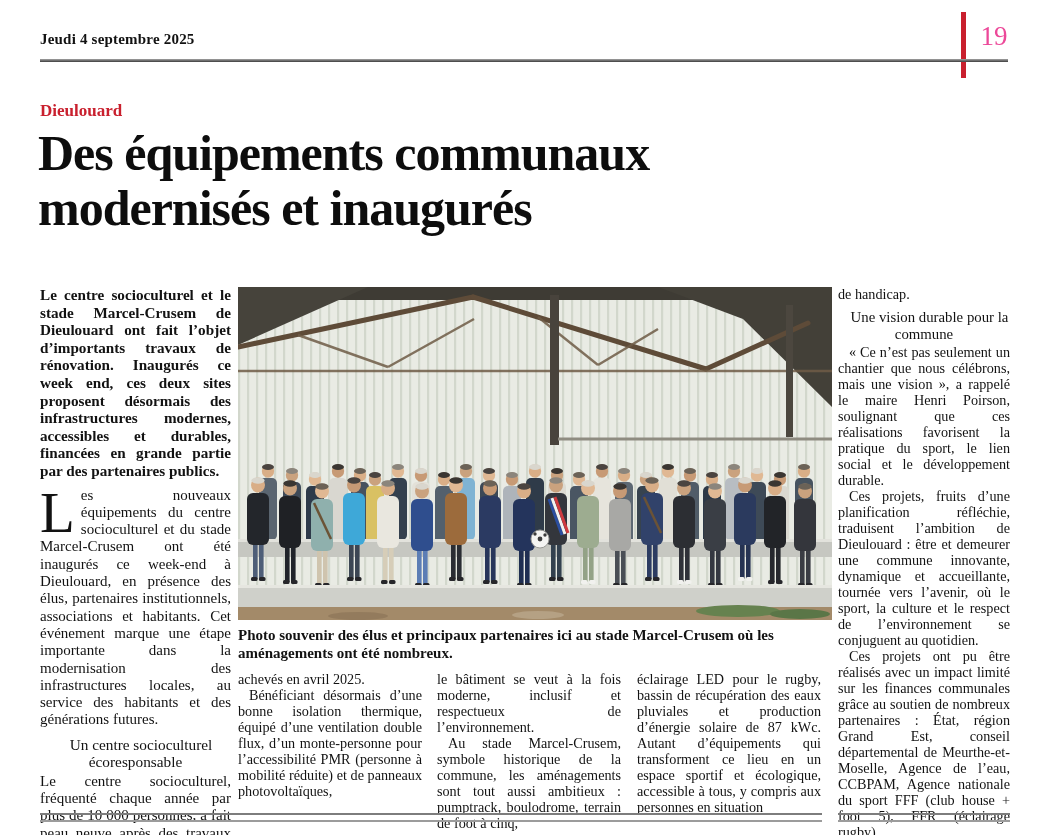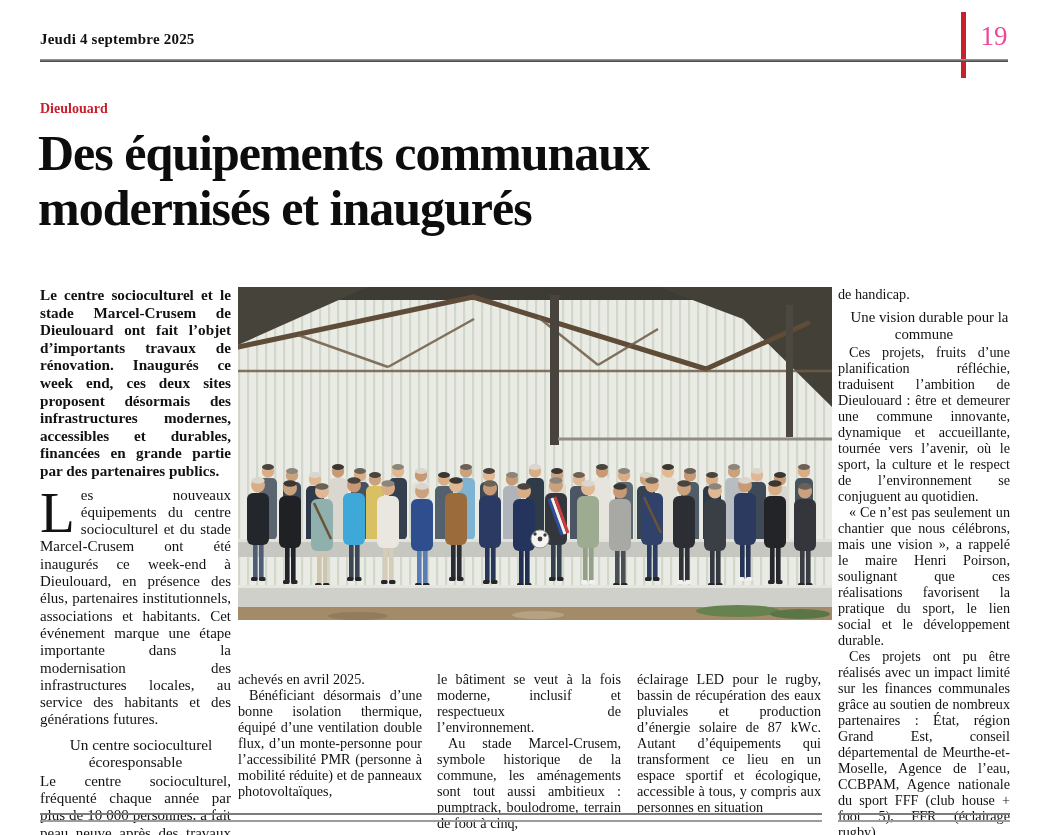--- a/index.html
+++ b/index.html
@@ -9,21 +9,21 @@
   
   .date{position:absolute;left:40px;top:31px;font-size:15px;font-weight:bold;letter-spacing:.2px;}
   .section-title{position:absolute;left:400px;top:14px;width:552px;text-align:right;
                  font-size:32px;font-weight:bold;letter-spacing:-.3px;}
   .red-bar{position:absolute;left:961px;top:12px;width:5px;height:66px;}
   .page-number{position:absolute;left:978px;top:21px;width:32px;text-align:center;font-size:27px;color:#ec4899;}
   .header-rule{position:absolute;left:40px;top:59px;width:968px;height:3px;
                background:linear-gradient(#a3a3a3,#3d3d3d);}
 
   
-  .kicker{position:absolute;left:40px;top:101px;font-size:14px;font-weight:bold;}
+  .kicker{position:absolute;left:40px;top:101px;font-size:17px;font-weight:bold;}
   .headline{position:absolute;left:38px;top:126px;width:960px;font-size:50px;font-weight:bold;
             line-height:55px;letter-spacing:-1px;color:#0d0d0d;}
 
   
   .col{position:absolute;text-align:justify;}
   .col p{margin:0;}
   .col p.ind{text-indent:11px;}
   .col1{left:40px;top:286px;width:191px;font-size:15px;line-height:17.3px;}
   .lede{font-weight:bold;font-size:15.2px;line-height:17.6px;margin-bottom:7px !important;}
   .dropcap{float:left;font-size:57px;line-height:45px;padding:3px 6px 0 0;}
@@ -323,36 +323,37 @@
       <rect x="0" y="298" width="594" height="22" fill="#cfd0ca"></rect>
       <rect x="0" y="298" width="594" height="3" fill="#e6e6e0"></rect>
 
       <rect x="0" y="320" width="594" height="13" fill="#a38a69"></rect>
       <ellipse cx="500" cy="324" rx="42" ry="6" fill="#66824f"></ellipse>
       <ellipse cx="562" cy="327" rx="30" ry="5" fill="#5a7647"></ellipse>
       <ellipse cx="300" cy="328" rx="26" ry="4" fill="#b5a184"></ellipse>
       <ellipse cx="120" cy="329" rx="30" ry="4" fill="#937b5d"></ellipse>
     </svg>
   </div>
+  <div class="caption">Photo souvenir des élus et principaux partenaires ici au stade Marcel-Crusem où les aménagements ont été nombreux.</div>
 
   <div class="col smallcols col2">
     <p>achevés en avril 2025.</p>
     <p class="ind">Bénéficiant désormais d’une bonne isolation thermique, équipé d’une ventilation double flux, d’un monte-personne pour l’accessibilité PMR (personne à mobilité réduite) et de panneaux photovoltaïques,</p>
   </div>
   <div class="col smallcols col3">
     <p>le bâtiment se veut à la fois moderne, inclusif et respectueux de l’environnement.</p>
     <p class="ind">Au stade Marcel-Crusem, symbole historique de la commune, les aménagements sont tout aussi ambitieux : pumptrack, boulodrome, terrain de foot à cinq,</p>
   </div>
   <div class="col smallcols col4">
     <p>éclairage LED pour le rugby, bassin de récupération des eaux pluviales et production d’énergie solaire de 87 kWc. Autant d’équipements qui transforment ce lieu en un espace sportif et écologique, accessible à tous, y compris aux personnes en situation</p>
   </div>
 
   <div class="col smallcols col5">
     <p>de handicap.</p>
     <p class="subhead">Une vision durable pour la commune</p>
+    <p class="ind">« Ce n’est pas seulement un chantier que nous célébrons, mais une vision », a rappelé le maire Henri Poirson, soulignant que ces réalisations favorisent la pratique du sport, le lien social et le développement durable.</p>
     <p class="ind">Ces projets, fruits d’une planification réfléchie, traduisent l’ambition de Dieulouard : être et demeurer une commune innovante, dynamique et accueillante, tournée vers l’avenir, où le sport, la culture et le respect de l’environnement se conjuguent au quotidien.</p>
-    <p class="ind">« Ce n’est pas seulement un chantier que nous célébrons, mais une vision », a rappelé le maire Henri Poirson, soulignant que ces réalisations favorisent la pratique du sport, le lien social et le développement durable.</p>
     <p class="ind">Ces projets ont pu être réalisés avec un impact limité sur les finances communales grâce au soutien de nombreux partenaires : État, région Grand Est, conseil départemental de Meurthe-et-Moselle, Agence de l’eau, CCBPAM, Agence nationale du sport FFF (club house + foot 5), FFR (éclairage rugby).</p>
   </div>
 
   <div class="double-rule rule-left"></div>
   <div class="double-rule rule-right"></div>
 </div>
 
 </body></html>

